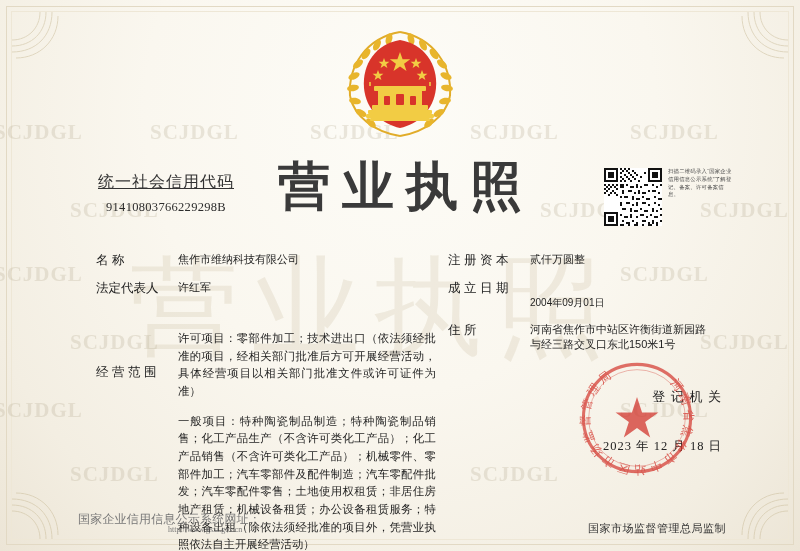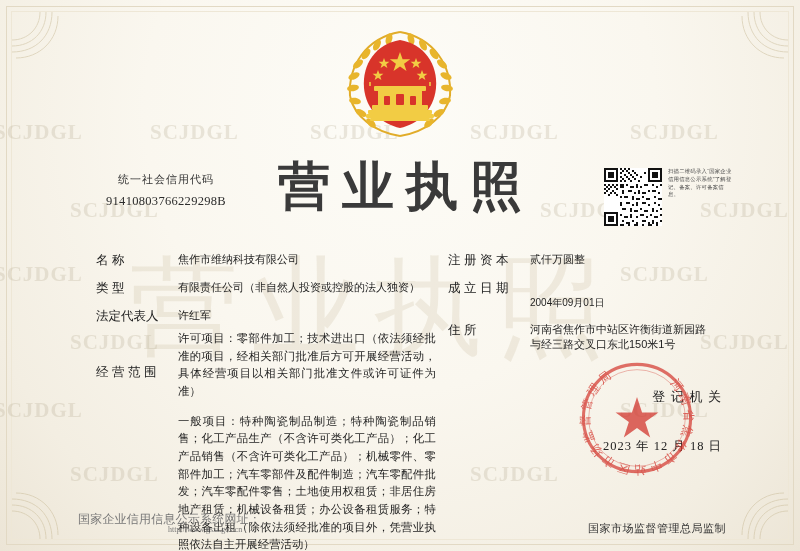--- a/index.html
+++ b/index.html
@@ -90,24 +90,25 @@
   }
 
   
   .code-block {
     position: absolute;
     left: 86px; top: 172px;
     width: 160px;
     text-align: center;
   }
   .code-label {
-    font-size: 11px;
+    font-size: 16px;
     color: #333;
     letter-spacing: 1px;
     font-family: "Liberation Sans", sans-serif;
+    text-decoration: underline;
   }
   .code-value {
     margin-top: 7px;
     font-size: 12.5px;
     color: #2c2c2c;
     font-family: "Liberation Serif", serif;
     letter-spacing: .3px;
   }
 
   
@@ -520,24 +521,20 @@
   </div>
 
   <div class="fields">
     <div class="row2col">
       <div class="col-left">
         <div class="field">
           <div class="f-label">名        称</div>
           <div class="f-val">焦作市维纳科技有限公司</div>
         </div>
         <div class="field">
-          <div class="f-label">类        型</div>
-          <div class="f-val">有限责任公司（非自然人投资或控股的法人独资）</div>
-        </div>
-        <div class="field">
           <div class="f-label">法定代表人</div>
           <div class="f-val">许红军</div>
         </div>
       </div>
       <div class="col-right">
         <div class="field">
           <div class="f-label">注 册 资 本</div>
           <div class="f-val">贰仟万圆整</div>
         </div>
         <div class="field">

